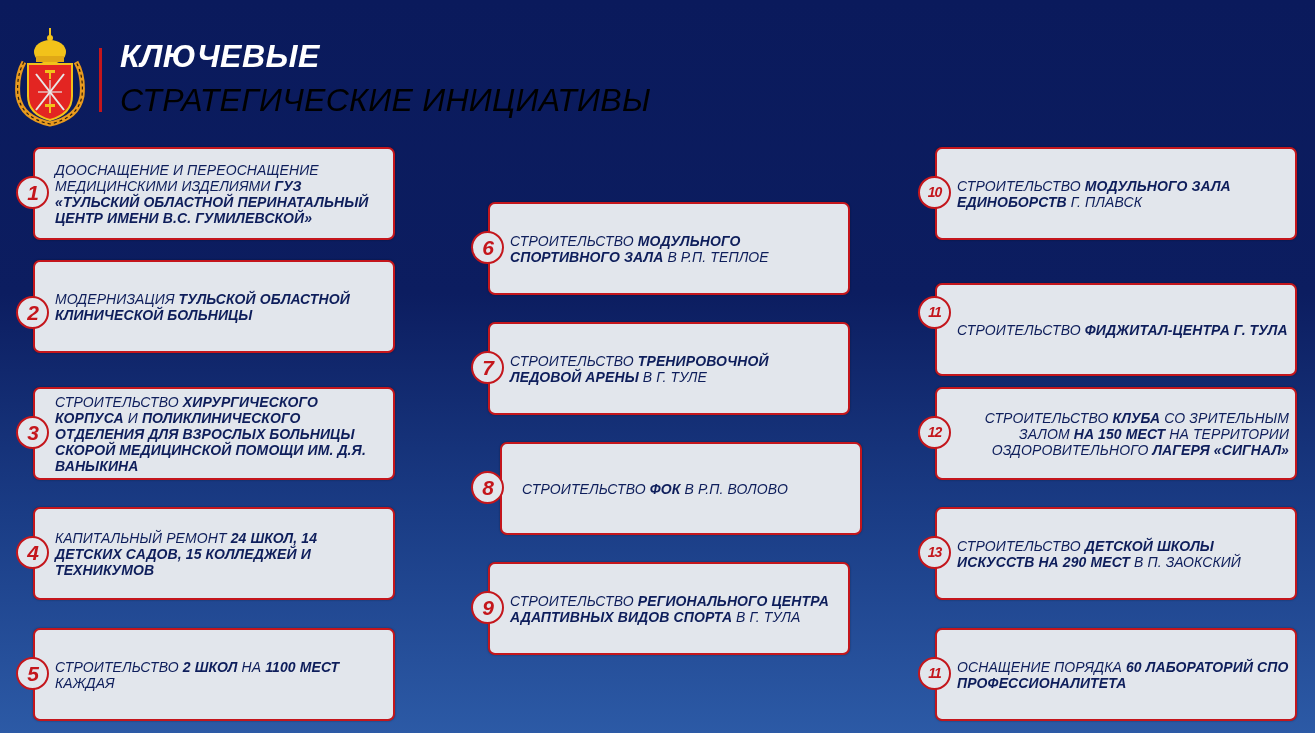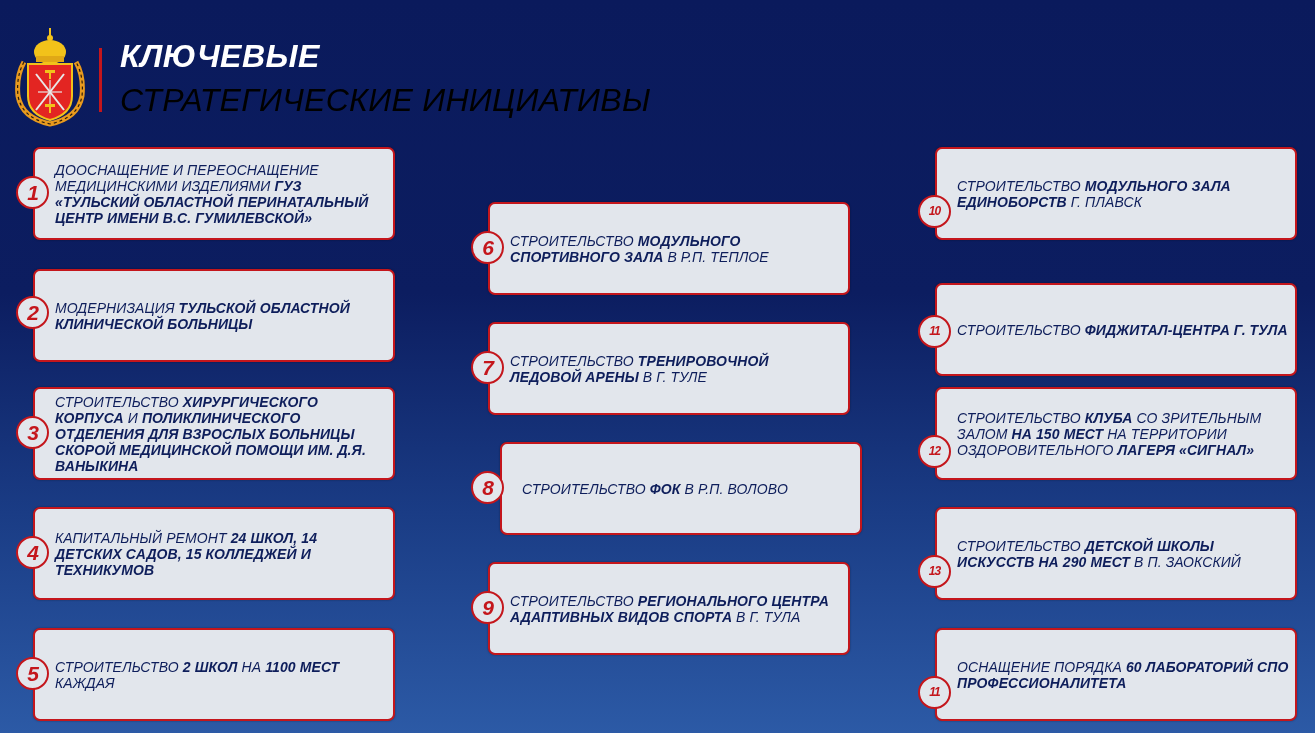--- a/index.html
+++ b/index.html
@@ -40,21 +40,21 @@
   .num {
     position: absolute;
     width: 33px; height: 33px; border-radius: 50%;
     background: #e2e6ec;
     border: 2px solid #c4161c;
     color: #c4161c;
     font-weight: bold; font-style: italic;
     font-size: 21px; line-height: 29px; text-align: center;
     letter-spacing: -1px;
   }
-  .num.two { font-size: 12px; margin-top: 19px; }
+  .num.two { font-size: 14px; }
 </style>
 </head>
 <body>
 
 <svg class="emblem" viewBox="0 0 72 102">
 
   <path d="M10 36 Q2 50 4 70 Q8 92 36 98 Q64 92 68 70 Q70 50 62 36" fill="none" stroke="#e89a1e" stroke-width="5"></path>
   <path d="M10 36 Q2 50 4 70 Q8 92 36 98 Q64 92 68 70 Q70 50 62 36" fill="none" stroke="#2a1a0a" stroke-width="1.2" stroke-dasharray="3 3"></path>
 
   <ellipse cx="36" cy="26" rx="16" ry="12" fill="#f2c21a"></ellipse>
@@ -76,21 +76,21 @@
 </svg>
 <div class="title-divider"></div>
 <div class="title-1">КЛЮЧЕВЫЕ</div>
 <div class="title-2">СТРАТЕГИЧЕСКИЕ ИНИЦИАТИВЫ</div>
 
 <div id="cards">
     <div class="card" style="left: 33px; top: 147px;">
       <div class="card-text"><span>Дооснащение и переоснащение медицинскими изделиями </span><b>ГУЗ «Тульский областной перинатальный центр имени В.С. Гумилевской»</b></div>
     </div>
     <div class="num" style="left: 16px; top: 176px;">1</div>
-    <div class="card" style="left: 33px; top: 269px;">
+    <div class="card" style="left: 33px; top: 260px;">
       <div class="card-text"><span>Модернизация </span><b>Тульской областной клинической больницы</b></div>
     </div>
     <div class="num" style="left: 16px; top: 296px;">2</div>
     <div class="card" style="left: 33px; top: 387px;">
       <div class="card-text"><span>Строительство </span><b>хирургического корпуса </b><span>и </span><b>поликлинического отделения для взрослых больницы скорой медицинской помощи им. Д.Я. Ваныкина</b></div>
     </div>
     <div class="num" style="left: 16px; top: 416px;">3</div>
     <div class="card" style="left: 33px; top: 507px;">
       <div class="card-text"><span>Капитальный ремонт </span><b>24 школ, 14 детских садов, 15 колледжей и техникумов</b></div>
     </div>
@@ -116,21 +116,21 @@
     </div>
     <div class="num" style="left: 471px; top: 591px;">9</div>
     <div class="card" style="left: 935px; top: 147px;">
       <div class="card-text"><span> Строительство </span><b>модульного зала единоборств</b><span> г. Плавск</span></div>
     </div>
     <div class="num two" style="left: 918px; top: 176px;">10</div>
     <div class="card" style="left: 935px; top: 267px; margin-top: 16px;">
       <div class="card-text"><span> Строительство </span><b>фиджитал-центра г. Тула</b></div>
     </div>
     <div class="num two" style="left: 918px; top: 296px;">11</div>
-    <div class="card" style="left: 935px; top: 387px;">
+    <div class="card" style="left: 935px; top: 387px; text-align: right;">
       <div class="card-text"><span>Строительство </span><b>клуба</b><span> со зрительным залом </span><b>на 150 мест</b><span> на территории оздоровительного </span><b>лагеря «Сигнал»</b></div>
     </div>
     <div class="num two" style="left: 918px; top: 416px;">12</div>
     <div class="card" style="left: 935px; top: 507px;">
       <div class="card-text"><span>Строительство </span><b>детской школы искусств на 290 мест</b><span>  в п. Заокский</span></div>
     </div>
     <div class="num two" style="left: 918px; top: 536px;">13</div>
     <div class="card" style="left: 935px; top: 628px;">
       <div class="card-text"><span>Оснащение порядка </span><b>60 лабораторий СПО профессионалитета</b></div>
     </div>

